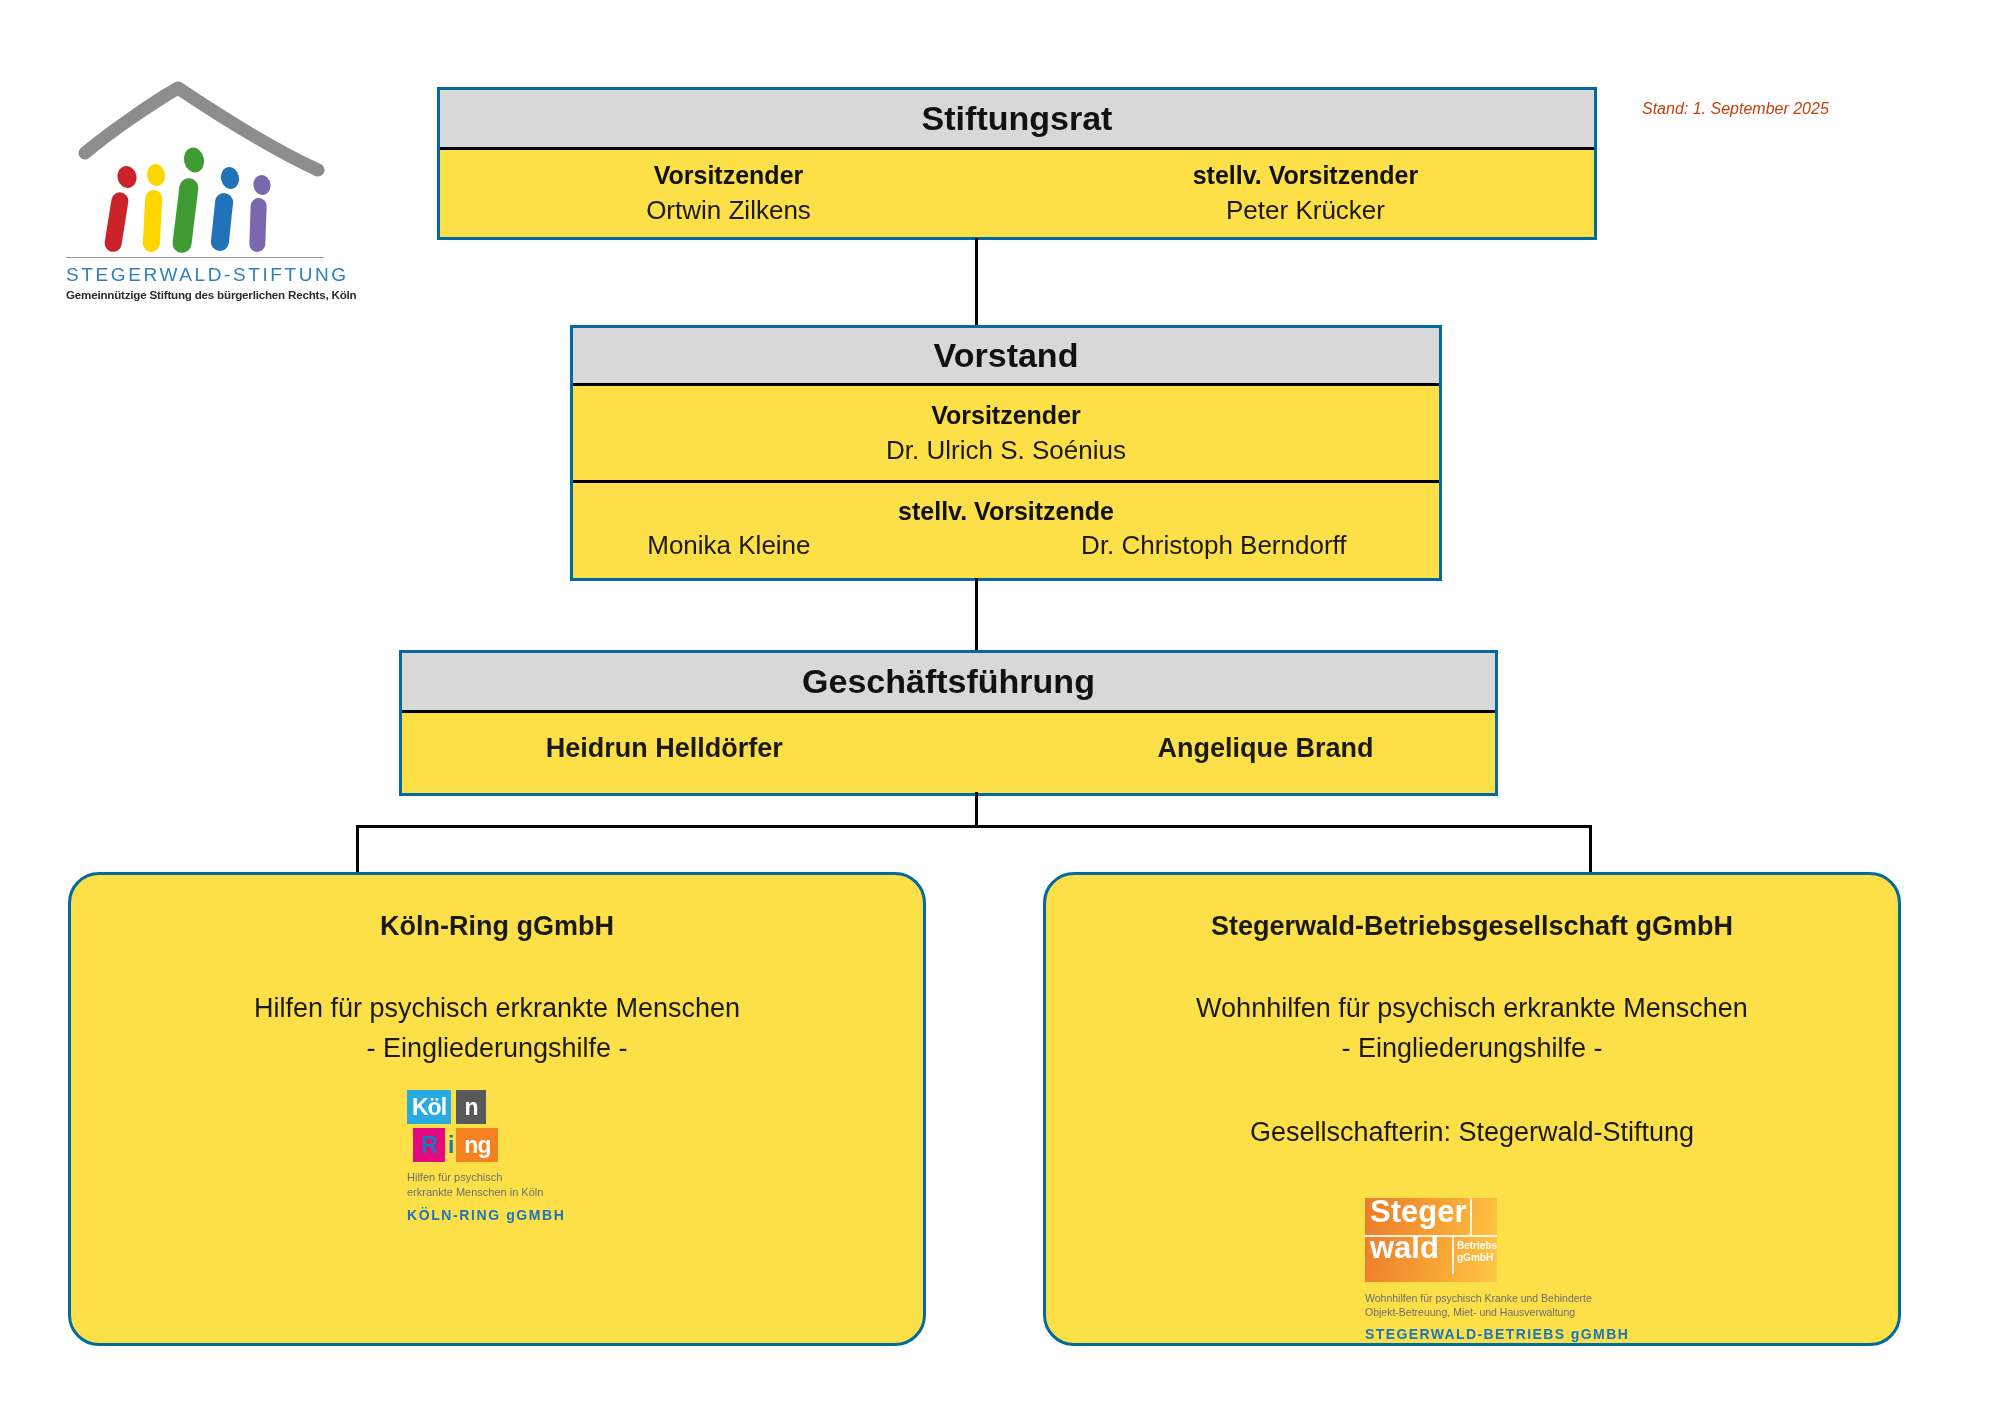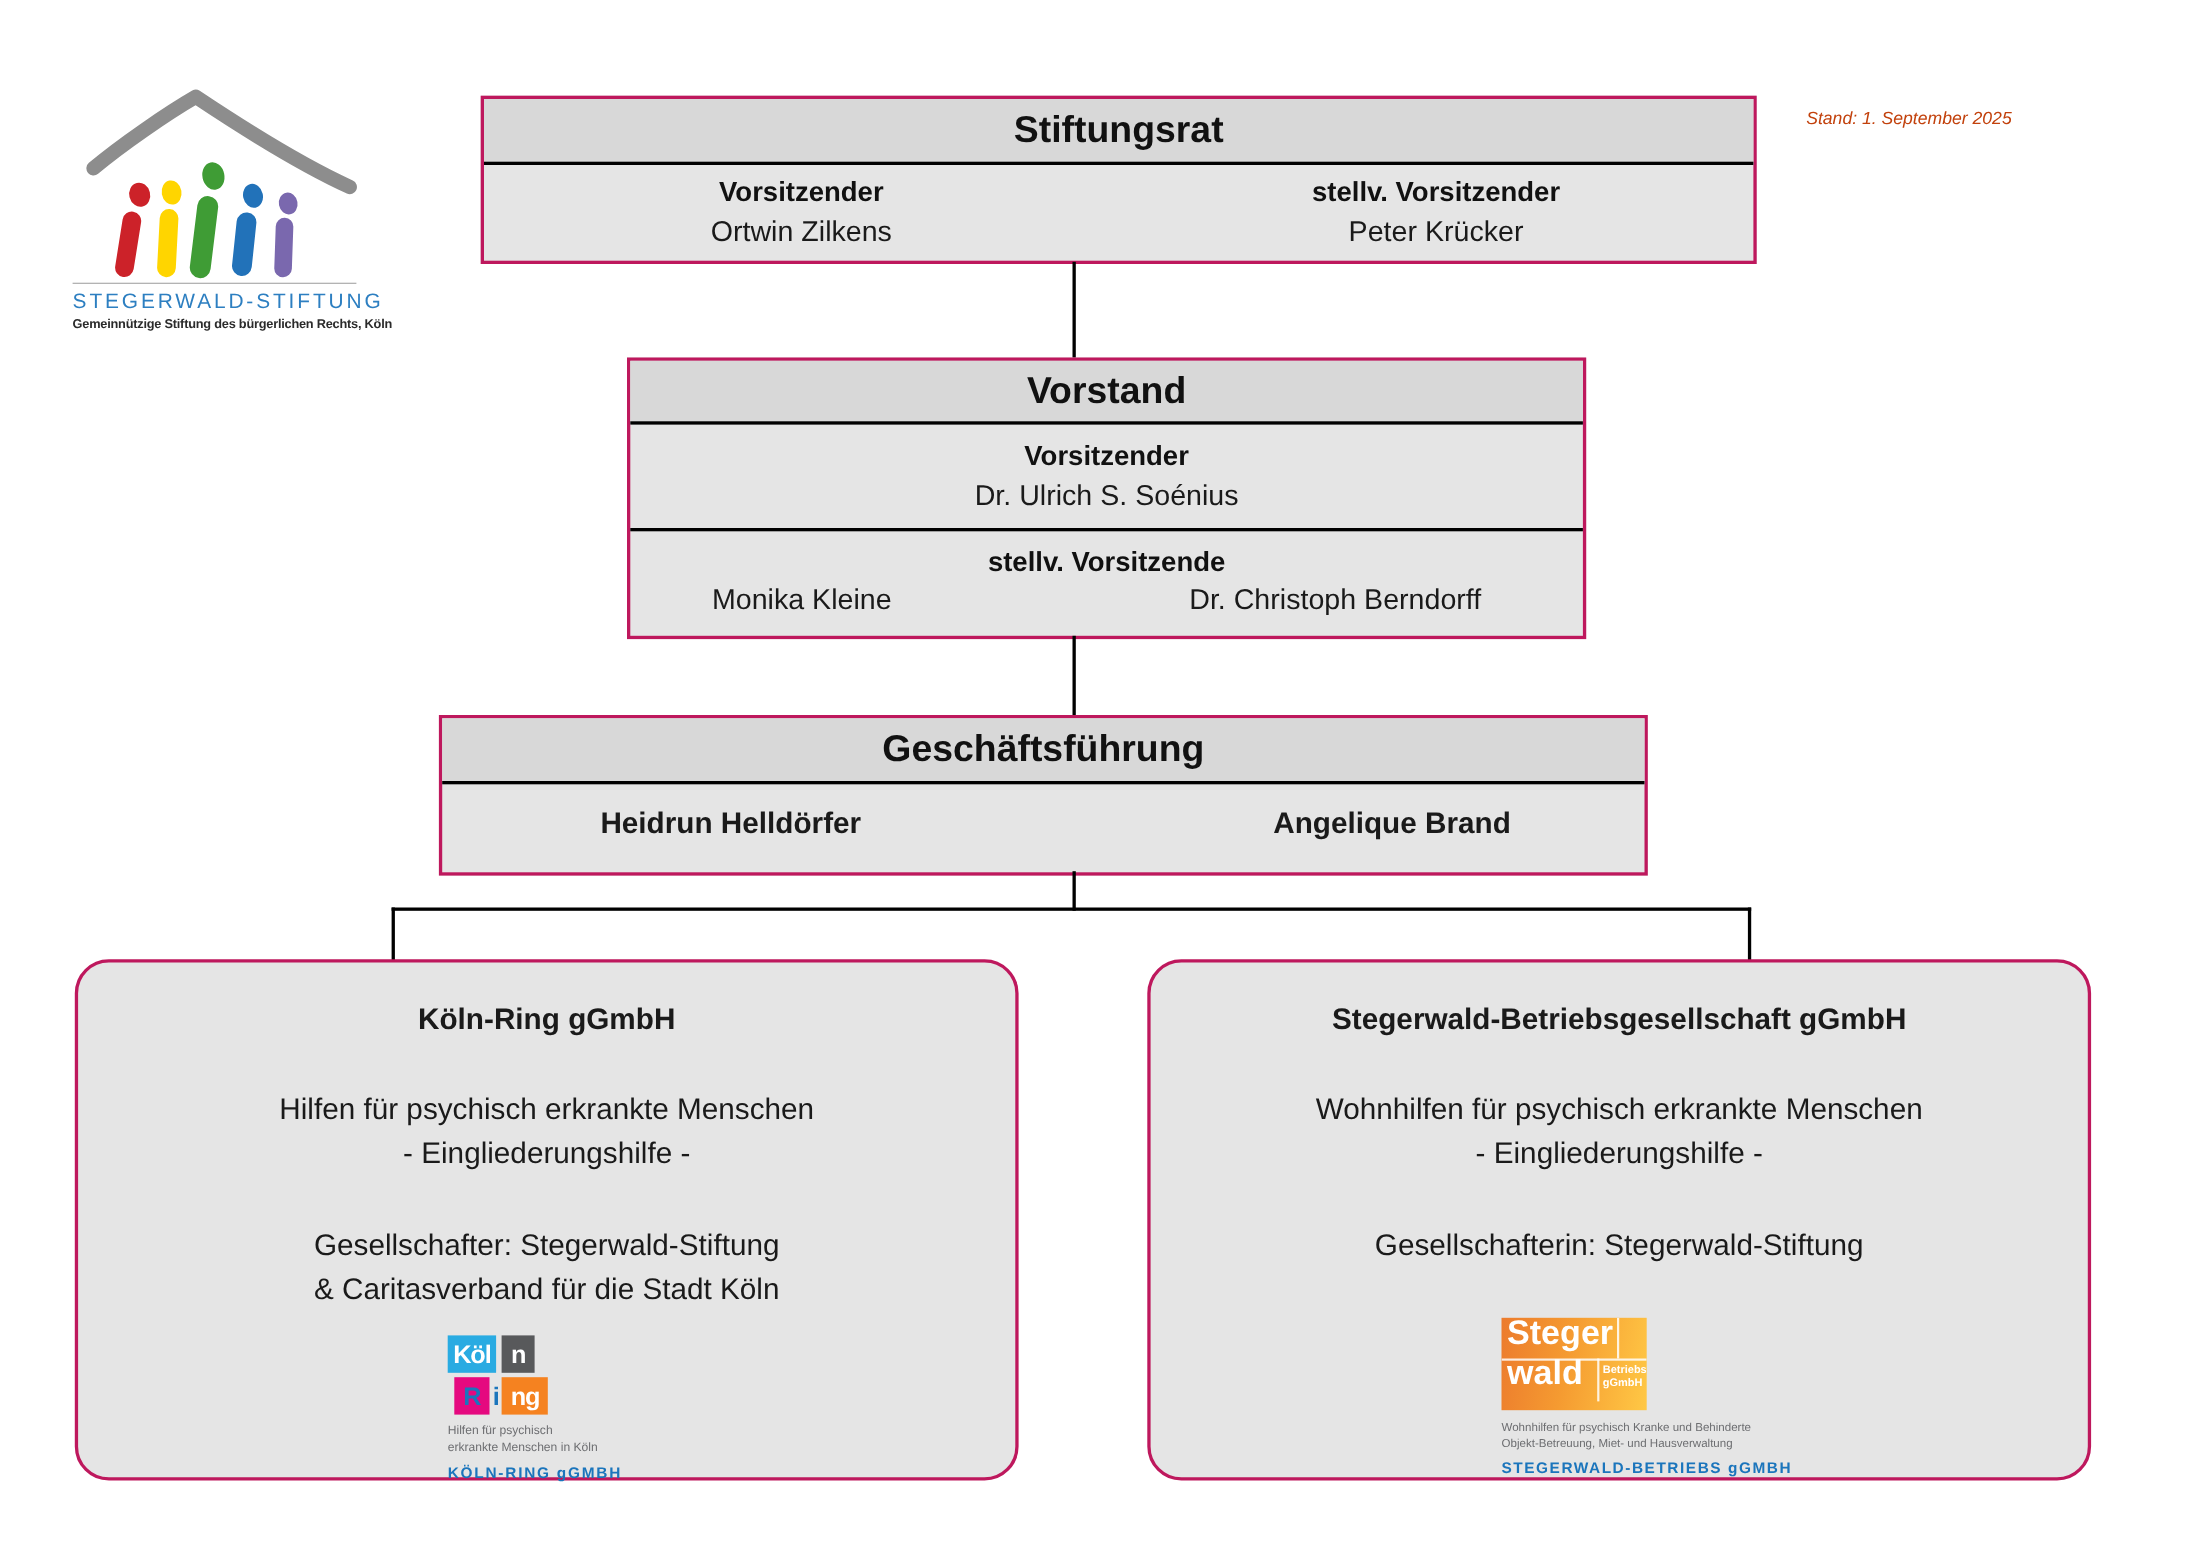--- a/index.html
+++ b/index.html
@@ -2,21 +2,21 @@
 <html lang="de" style="--header-bg: #d8d8d8; --logo-blue: #2d7fc1; --roof-gray: #8d8d8d; --fig-red: #cc2229; --fig-yellow: #ffd500; --fig-green: #3f9c35; --fig-blue: #2272b9; --fig-purple: #7a68ae; --kr-blue: #29abe2; --kr-dark: #58595b; --kr-pink: #e5097f; --kr-orange: #f58220; --brand-blue: #1b75bc; --caption-gray: #6d6e71; --sb-grad-from: #ec7b2d; --sb-grad-mid: #f59b31; --sb-grad-to: #ffc845;"><head>
 <meta charset="utf-8">
 <style>
   html,body{margin:0;padding:0;}
   body{
     width:2000px;height:1414px;position:relative;background:#ffffff;
     font-family:"Liberation Sans","DejaVu Sans",sans-serif;color:#1a1a1a;
     overflow:hidden;
   }
   
-  .orgbox{position:absolute;box-sizing:border-box;border:3px solid #be185d;background:#e5e5e5;}
+  .orgbox{position:absolute;box-sizing:border-box;border:3px solid #0369a1;background:#fde047;}
   .orgbox .hdr{
     box-sizing:border-box;border-bottom:3px solid #000;background:var(--header-bg);
     display:flex;align-items:center;justify-content:center;
     font-size:34px;font-weight:bold;color:#111;
   }
   
   .conn{position:absolute;background:#000;}
   
   .found-logo{position:absolute;left:52px;top:58px;width:290px;}
   .found-logo svg{display:block;}
@@ -161,24 +161,20 @@
 <div class="conn" style="left:356px;top:825px;width:1236px;height:3px;"></div>
 <div class="conn" style="left:356px;top:825px;width:3px;height:50px;"></div>
 <div class="conn" style="left:1589px;top:825px;width:3px;height:50px;"></div>
 
 <div class="orgbox subbox" id="box-koeln">
   <div class="sub-title">Köln-Ring gGmbH</div>
   <div class="sub-group1">
     <div class="sub-line">Hilfen für psychisch erkrankte Menschen</div>
     <div class="sub-line">- Eingliederungshilfe -</div>
   </div>
-  <div class="sub-group2">
-    <div class="sub-line">Gesellschafter: Stegerwald-Stiftung</div>
-    <div class="sub-line">&amp; Caritasverband für die Stadt Köln</div>
-  </div>
   <div class="kr-logo">
     <div class="kr-row">
       <span class="kr-sq blue">Köl</span>
       <span class="kr-sq dark">n</span>
     </div>
     <div class="kr-row kr-row2">
       <span class="kr-sq pink">R</span>
       <span class="kr-mid">i</span>
       <span class="kr-sq orange">ng</span>
     </div>

